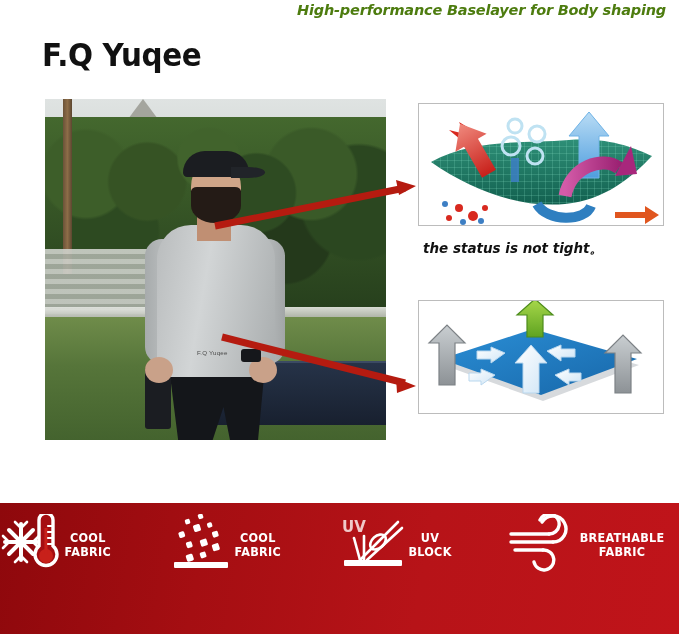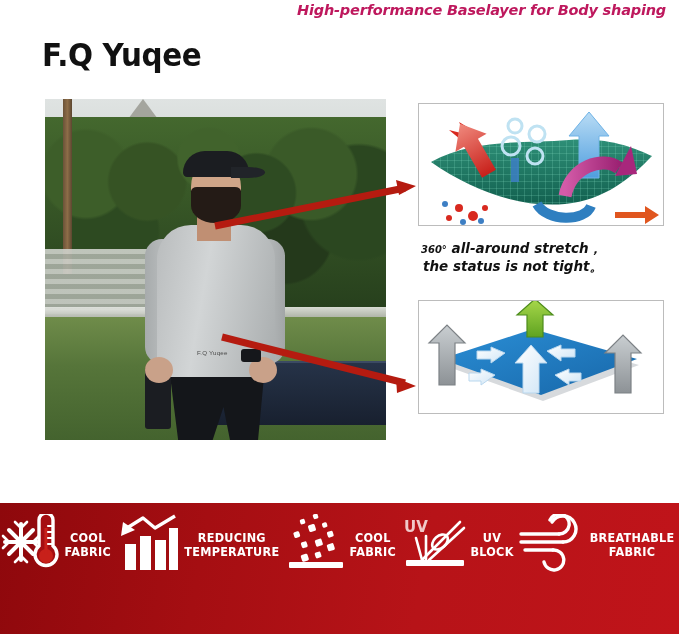--- a/index.html
+++ b/index.html
@@ -2,21 +2,21 @@
 <html><head>
 <meta charset="utf-8">
 <style>
   html,body{margin:0;padding:0;background:#fff;}
   body{width:679px;height:634px;position:relative;overflow:hidden;
        font-family:"Liberation Sans",sans-serif;}
 
   
   #tagline{position:absolute;left:266px;top:2px;width:400px;text-align:right;
     font-family:"DejaVu Sans",sans-serif;font-style:italic;font-weight:bold;
-    font-size:14.5px;color:#be185d;letter-spacing:-.2px;white-space:nowrap;}
+    font-size:14.5px;color:#4d7c0f;letter-spacing:-.2px;white-space:nowrap;}
   #brand-title{position:absolute;left:42px;top:36px;
     font-family:"DejaVu Sans",sans-serif;font-weight:bold;font-size:32px;
     color:#111;letter-spacing:-.5px;transform:scaleX(.92);transform-origin:left center;}
 
   
   #photo{position:absolute;left:45px;top:99px;width:341px;height:341px;overflow:hidden;
     background:#7e8a6a;}
   .ph{position:absolute;}
   #sky{left:0;top:0;width:341px;height:150px;
     background:linear-gradient(#dfe3e2,#cdd3cf 60%,#c3cbc2);}
@@ -197,21 +197,20 @@
       <circle cx="26" cy="100" r="3"></circle>
         <circle cx="44" cy="118" r="3"></circle>
       <circle cx="62" cy="117" r="3"></circle>
     </g>
 
     <path d="M196,108 L226,108 L226,102 L240,111 L226,120 L226,114 L196,114 Z" fill="#e0561f"></path>
   </svg>
 </div>
 
 <div id="stretch-text">
-  <div><span class="deg">360°</span><span> all-around stretch，</span></div>
   <div class="l3">the status is not tight。</div>
 </div>
 
 <div class="panel" id="panel-bottom">
   <svg viewBox="0 0 244 112">
     <defs>
       <linearGradient id="plateg" x1="0" y1="0" x2="1" y2="1">
         <stop offset="0" stop-color="#2b8fd6"></stop>
           <stop offset="1" stop-color="#1766a8"></stop>
       </linearGradient>
@@ -278,38 +277,20 @@
             <line x1="48" y1="30" x2="53" y2="30"></line>
         </g>
       </svg>
     </div>
     <div class="feat-label">
       <div>COOL</div>
       <div>FABRIC</div>
     </div>
   </div>
 
-  <div class="feature">
-    <div class="feat-icon">
-      <svg width="62" height="58" viewBox="0 0 62 58">
-        <g fill="#fff">
-          <rect x="8" y="30" width="11" height="26"></rect>
-          <rect x="23" y="22" width="11" height="34"></rect>
-          <rect x="38" y="26" width="11" height="30"></rect>
-          <rect x="52" y="14" width="9" height="42"></rect>
-        </g>
-        <path d="M10,14 L26,4 L38,14 L58,2" stroke="#fff" stroke-width="3.4" fill="none" stroke-linejoin="round"></path>
-        <path d="M4,22 L6,8 L18,16 Z" fill="#fff"></path>
-      </svg>
-    </div>
-    <div class="feat-label">
-      <div>REDUCING</div>
-      <div>TEMPERATURE</div>
-    </div>
-  </div>
 
   <div class="feature">
     <div class="feat-icon">
       <svg width="62" height="58" viewBox="0 0 62 58">
         <g fill="#fff">
           <rect x="4" y="48" width="54" height="6" rx="1"></rect>
           <g transform="rotate(-18 31 28)">
             <rect x="12" y="36" width="7" height="7" rx="1.5"></rect>
             <rect x="26" y="38" width="6" height="6" rx="1.5"></rect>
             <rect x="40" y="34" width="7" height="7" rx="1.5"></rect>

